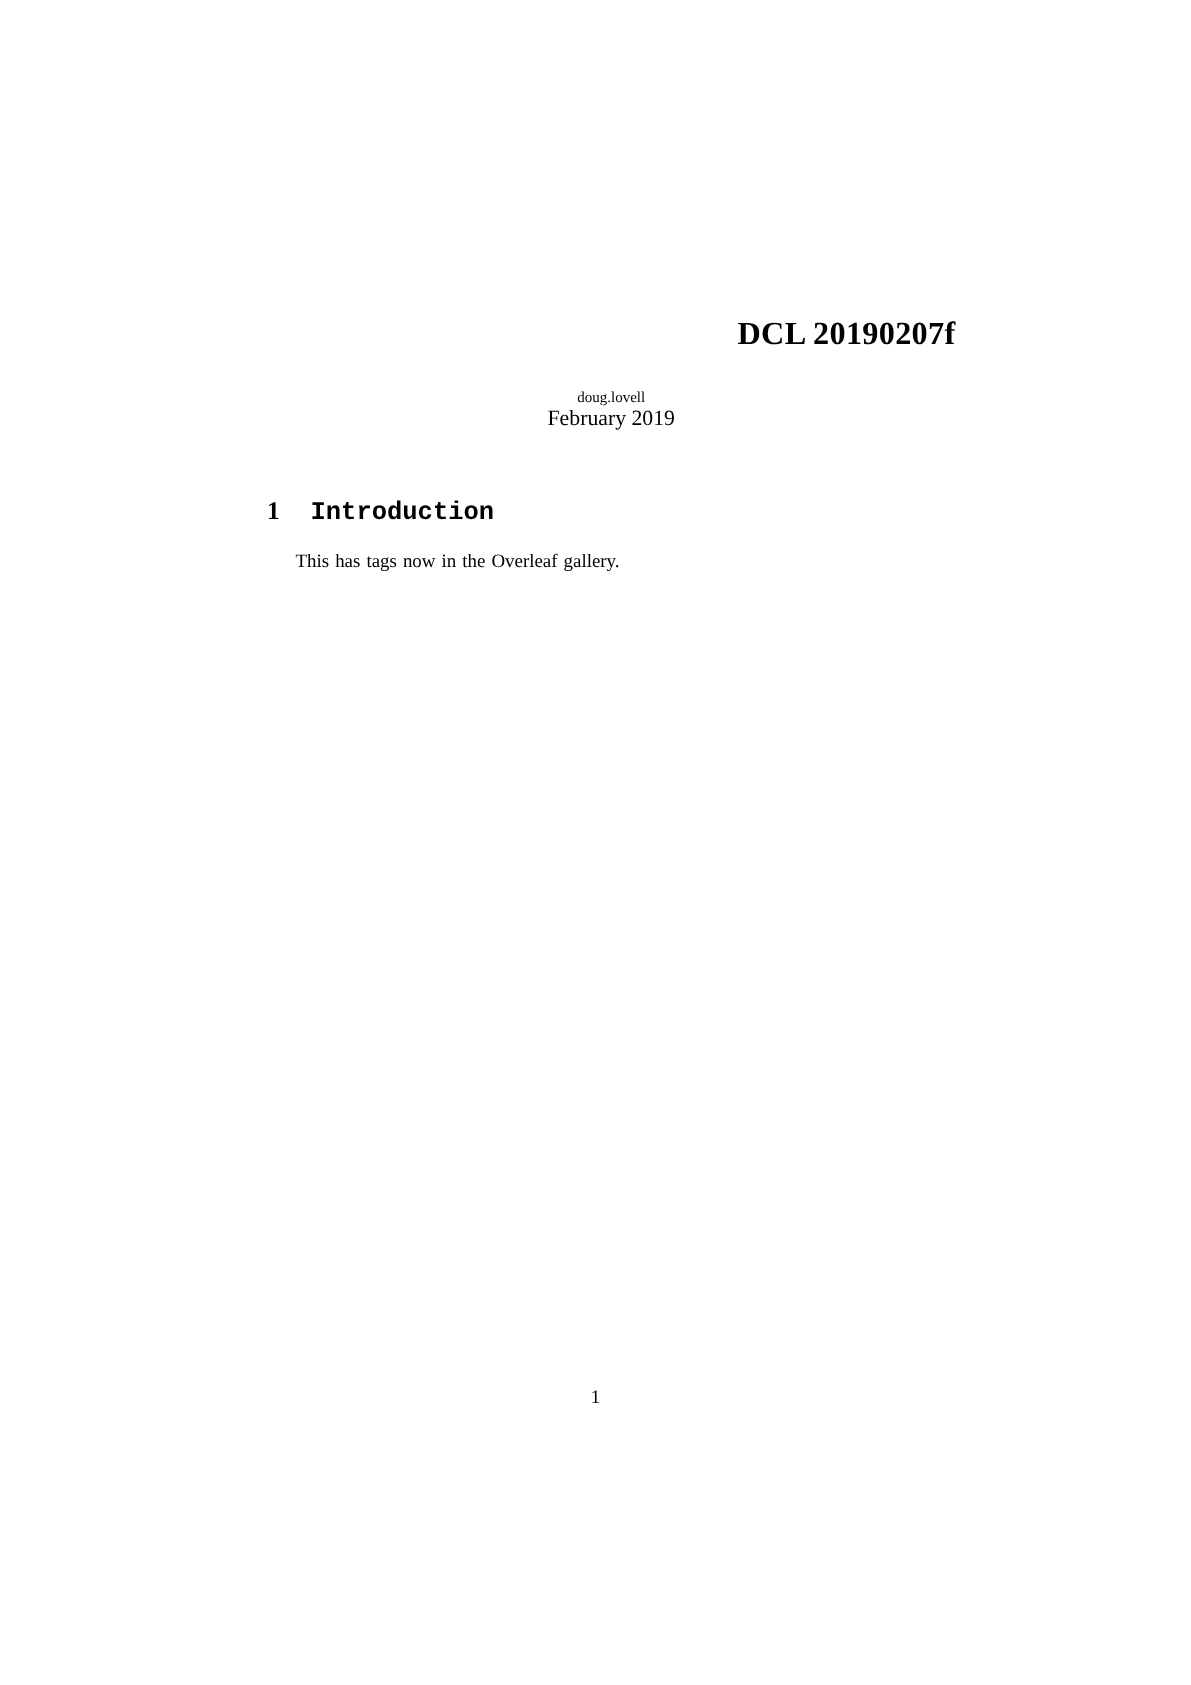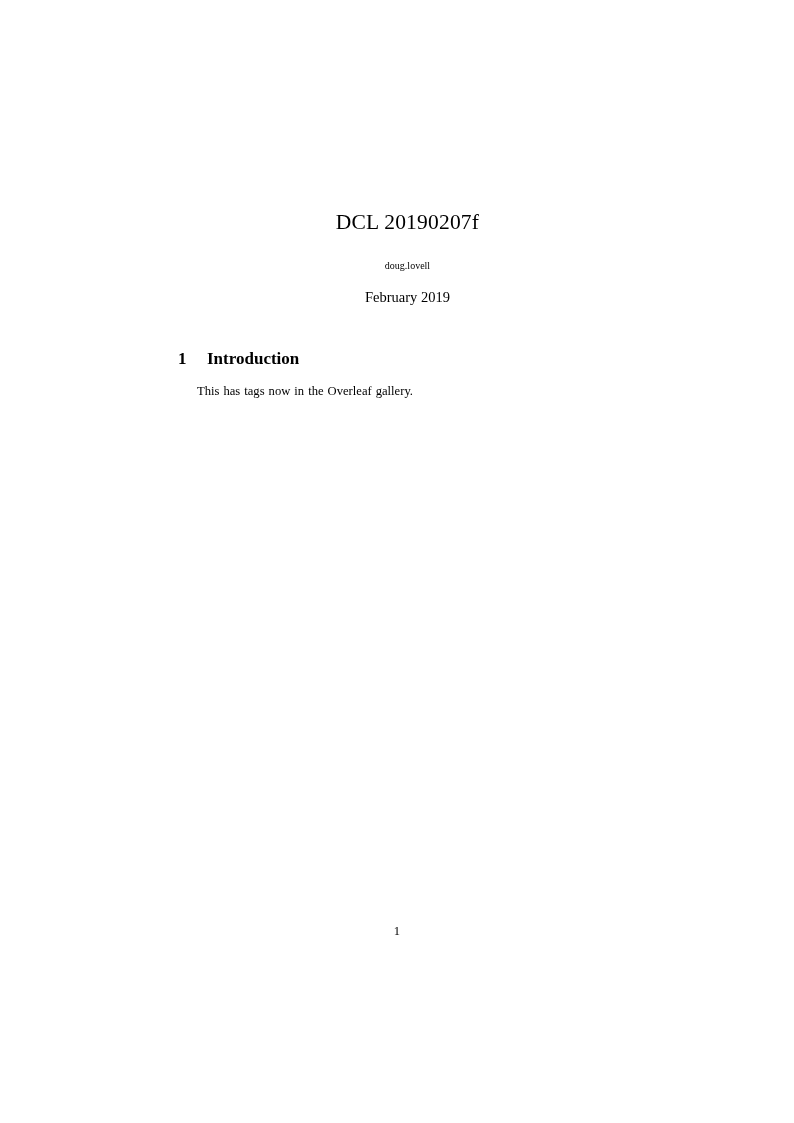--- a/index.html
+++ b/index.html
@@ -23,48 +23,48 @@
     height: 1123px;
   }
   .content {
     position: absolute;
     left: 178px;
     top: 0;
     width: 459px;
   }
   .doc-title {
     margin-top: 210px;
-    text-align: center;
+    text-align: right;
     font-size: 21.5px;
     letter-spacing: 0.2px;
-    font-weight: normal;
+    font-weight: bold;
   }
   .doc-author {
     margin-top: 25px;
     text-align: center;
     font-size: 10px;
   }
   .doc-date {
-    margin-top: 18px;
     text-align: center;
     font-size: 14.5px;
   }
   .section-heading {
     margin-top: 43px;
     font-size: 17px;
     font-weight: bold;
     display: flex;
     align-items: baseline;
   }
   .section-number {
     width: 29px;
     display: inline-block;
   }
   .section-title {
     display: inline-block;
+    font-family: Liberation Mono, monospace;
   }
   .body-par {
     margin-top: 17px;
     font-size: 12.6px;
     line-height: 1.30;
     text-align: justify;
     text-justify: inter-word;
     word-spacing: 0.9px;
   }
   .body-par.indent {

